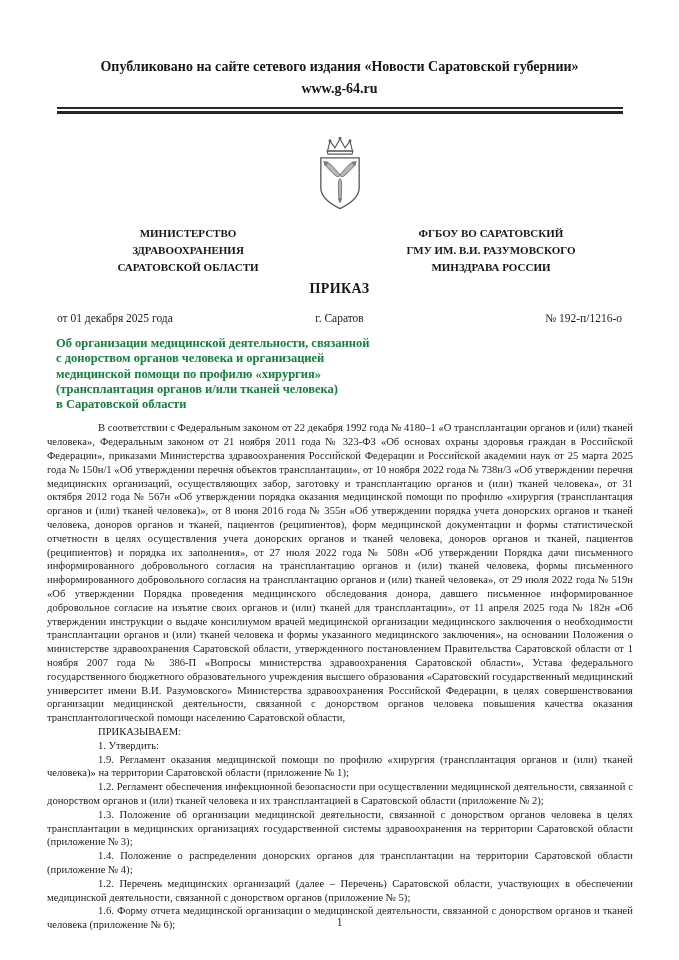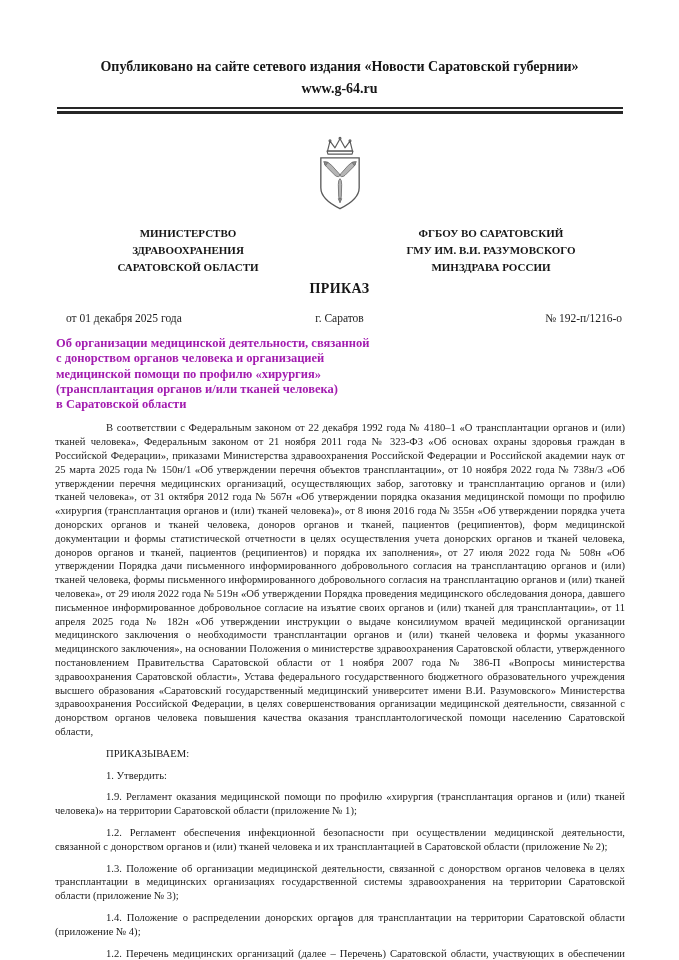--- a/index.html
+++ b/index.html
@@ -66,42 +66,42 @@
 
   
   .date-row {
     display: grid;
     grid-template-columns: 1fr auto 1fr;
     align-items: baseline;
     padding: 0 57px;
     margin-top: 15px;
     font-size: 11.5px;
   }
-  .date-row .left  { justify-self: start; margin-left: 9px; }
+  .date-row .left  { justify-self: start; }
   .date-row .mid   { justify-self: center; }
   .date-row .right { justify-self: end; }
 
   
   .subject {
     margin: 12px 0 0 56px;
     font-weight: bold;
     font-size: 12.5px;
     line-height: 15.3px;
-    color: #a21caf;
+    color: #15803d;
   }
 
   
   .body-text {
     margin-top: 9px;
     padding: 0 46px 0 47px;
     font-size: 10.6px;
     line-height: 13.8px;
     text-align: justify;
   }
-  .body-text p { margin: 8px; text-indent: 51px; }
+  .body-text p { margin: 0; text-indent: 51px; }
 
   .page-number {
     position: absolute;
     left: 0; right: 0;
     bottom: 32px;
     text-align: center;
     font-size: 11.5px;
   }
 
   .emblem-svg { display: inline-block; }

